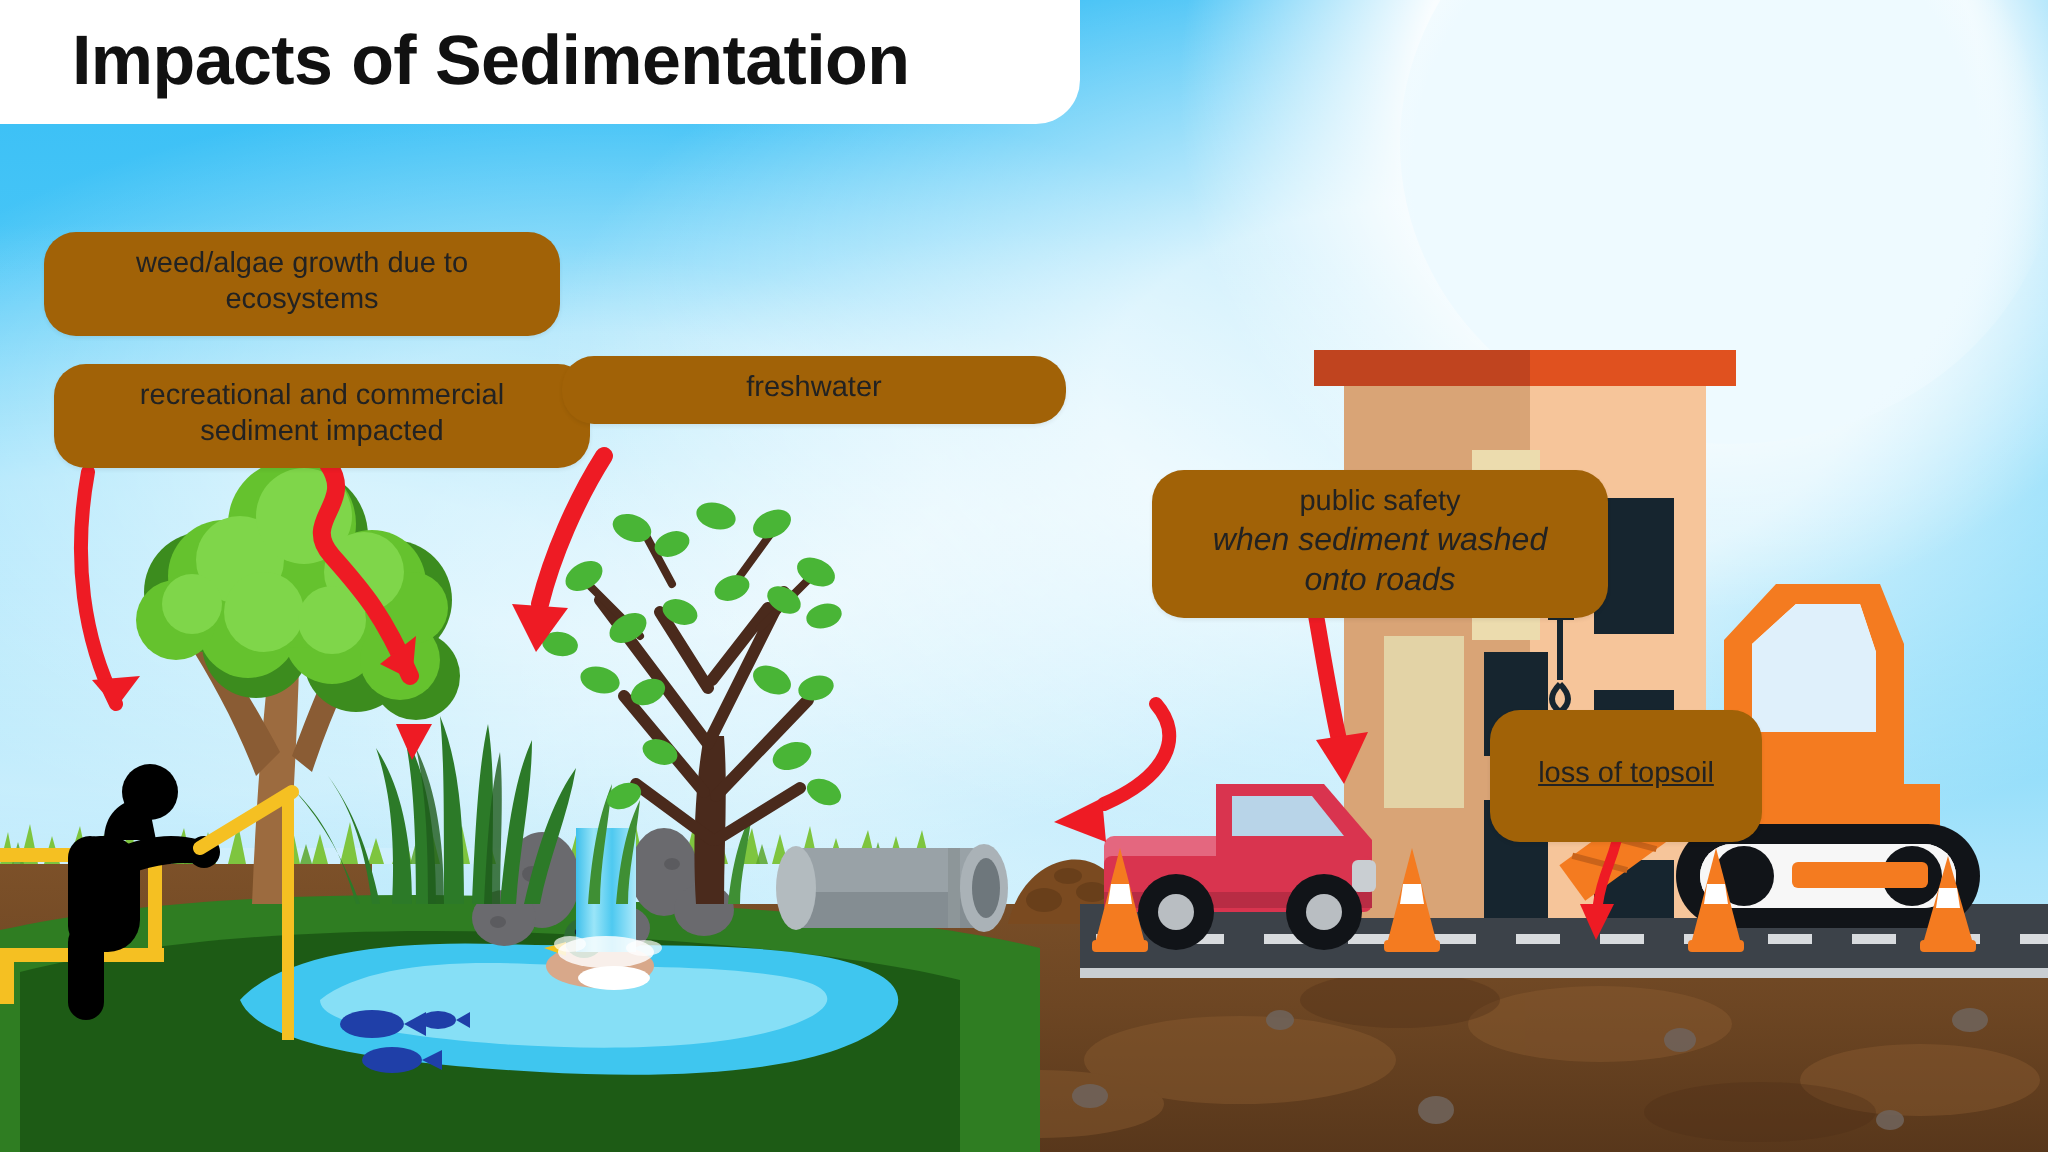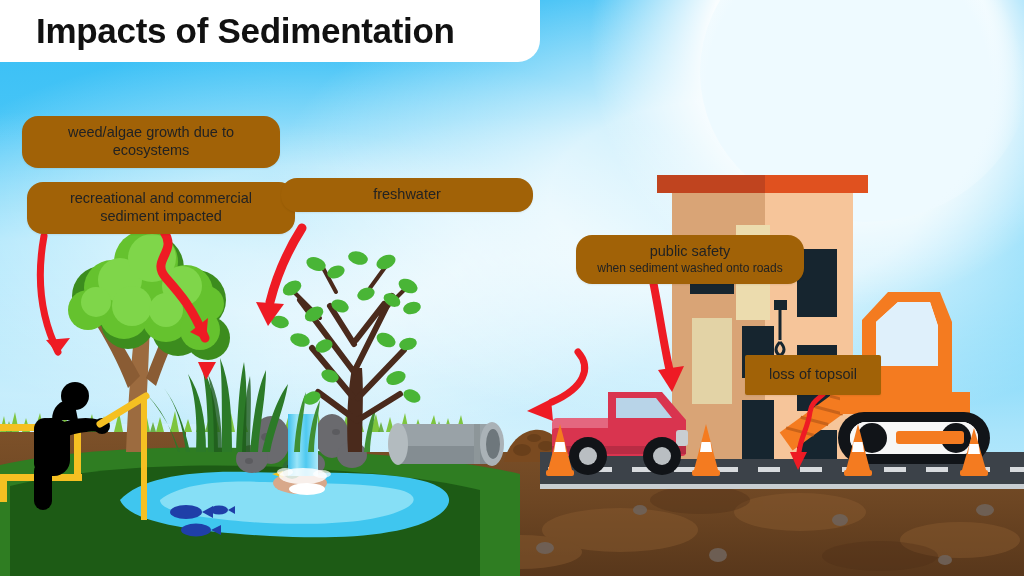--- a/index.html
+++ b/index.html
@@ -23,22 +23,22 @@
 
   
   .titlebar{position:absolute;left:0;top:0;width:540px;height:62px;background:#fff;
     border-bottom-right-radius:22px;display:flex;align-items:center;}
   .titlebar h1{margin:0 0 0 36px;font-size:35px;font-weight:bold;color:#111;letter-spacing:-.3px;}
 
   
   .lbl{position:absolute;background:#a16207;border-radius:16px;padding:8px 14px;
     text-align:center;color:#222;line-height:1.24;box-shadow:0 1px 2px rgba(0,0,0,.07);}
   .lbl .l1{font-size:14.5px;display:block;}
-  .lbl .l2{font-size:12px;display:block;}
-  .lbl.flat{border-radius:2px;padding:11px 14px;}
+  .lbl .l2{font-size:16px;display:block;font-style:italic;}
+  .lbl.flat{border-radius:15px;padding:24px 14px;text-decoration:underline;}
 
   
   .arrows{position:absolute;inset:0;pointer-events:none;}
 </style>
 </head>
 <body>
 
 <div id="stage">
 
   <div class="sky"></div>

